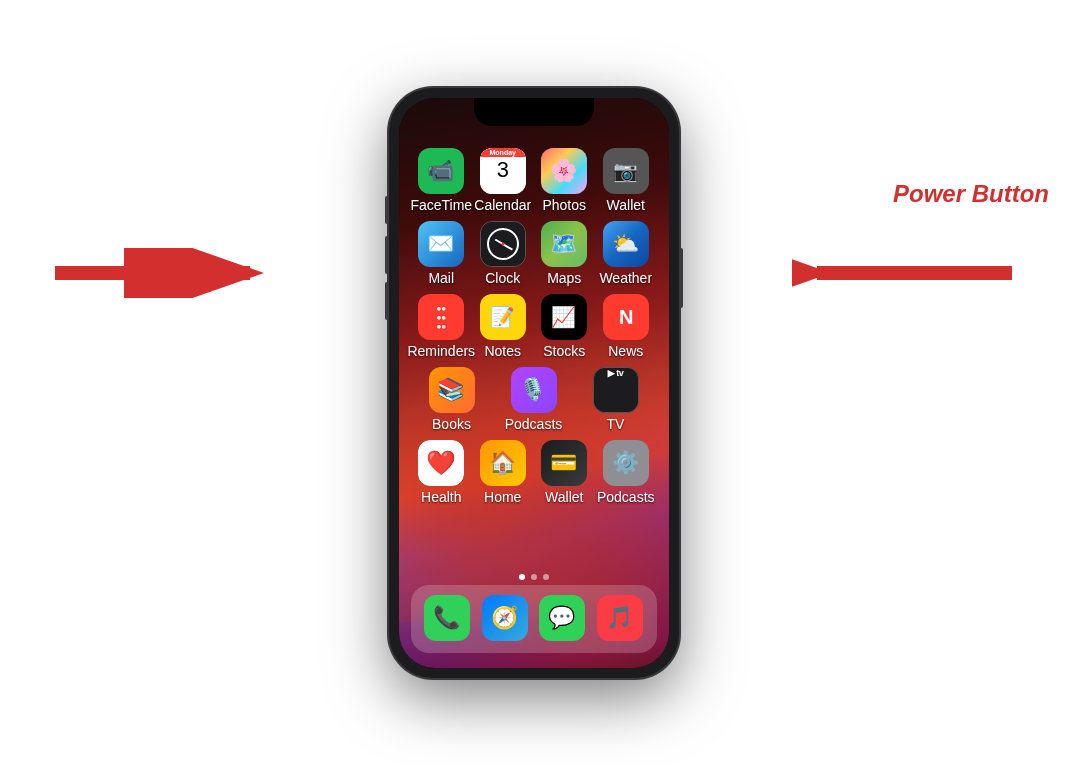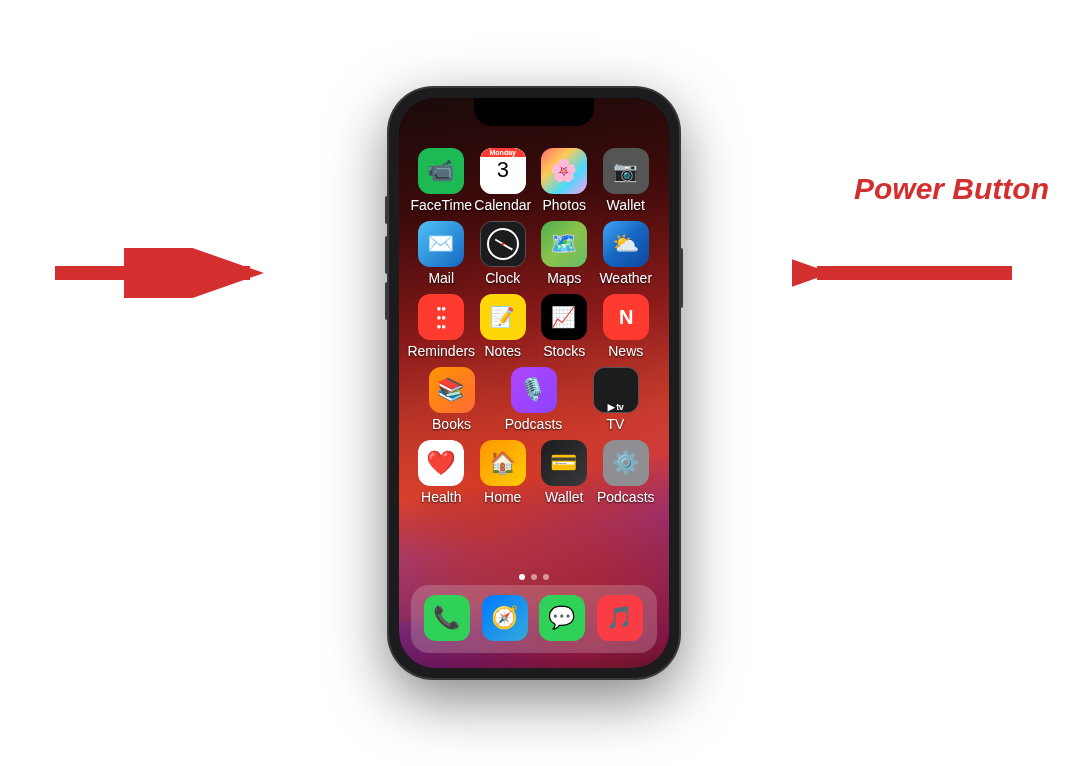--- a/index.html
+++ b/index.html
@@ -334,21 +334,21 @@
       font-size: 24px;
     }
 
     
     .tv-inner {
       background: #1c1c1e;
       border-radius: 12px;
       width: 100%;
       height: 100%;
       display: flex;
-      align-items: flex-end;
+      align-items: flex-start;
       justify-content: center;
       color: #fff;
       font-size: 10px;
       font-weight: 700;
     }
 
     
     .dock {
       position: absolute;
       bottom: 15px;
@@ -392,21 +392,21 @@
 
   <svg style="position:absolute;left:55px;top:248px;" width="220" height="50" viewBox="0 0 220 50">
     <defs>
       <marker id="arrowR" markerWidth="10" markerHeight="7" refX="9" refY="3.5" orient="auto">
         <polygon points="0 0, 10 3.5, 0 7" fill="#d32f2f"></polygon>
       </marker>
     </defs>
     <line x1="0" y1="25" x2="195" y2="25" stroke="#d32f2f" stroke-width="14" marker-end="url(#arrowR)"></line>
   </svg>
 
-  <div style="position:absolute;right:18px;top:172px;color:#d32f2f;font-size:30px;font-weight:900;font-style:italic;text-align:right;">
+  <div style="position:absolute;right:18px;top:180px;color:#d32f2f;font-size:24px;font-weight:900;font-style:italic;text-align:right;">
     <span>Power Button</span>
   </div>
 
   <svg style="position:absolute;right:55px;top:248px;" width="220" height="50" viewBox="0 0 220 50">
     <defs>
       <marker id="arrowL" markerWidth="10" markerHeight="7" refX="1" refY="3.5" orient="auto">
         <polygon points="10 0, 0 3.5, 10 7" fill="#d32f2f"></polygon>
       </marker>
     </defs>
     <line x1="220" y1="25" x2="25" y2="25" stroke="#d32f2f" stroke-width="14" marker-end="url(#arrowL)"></line>

